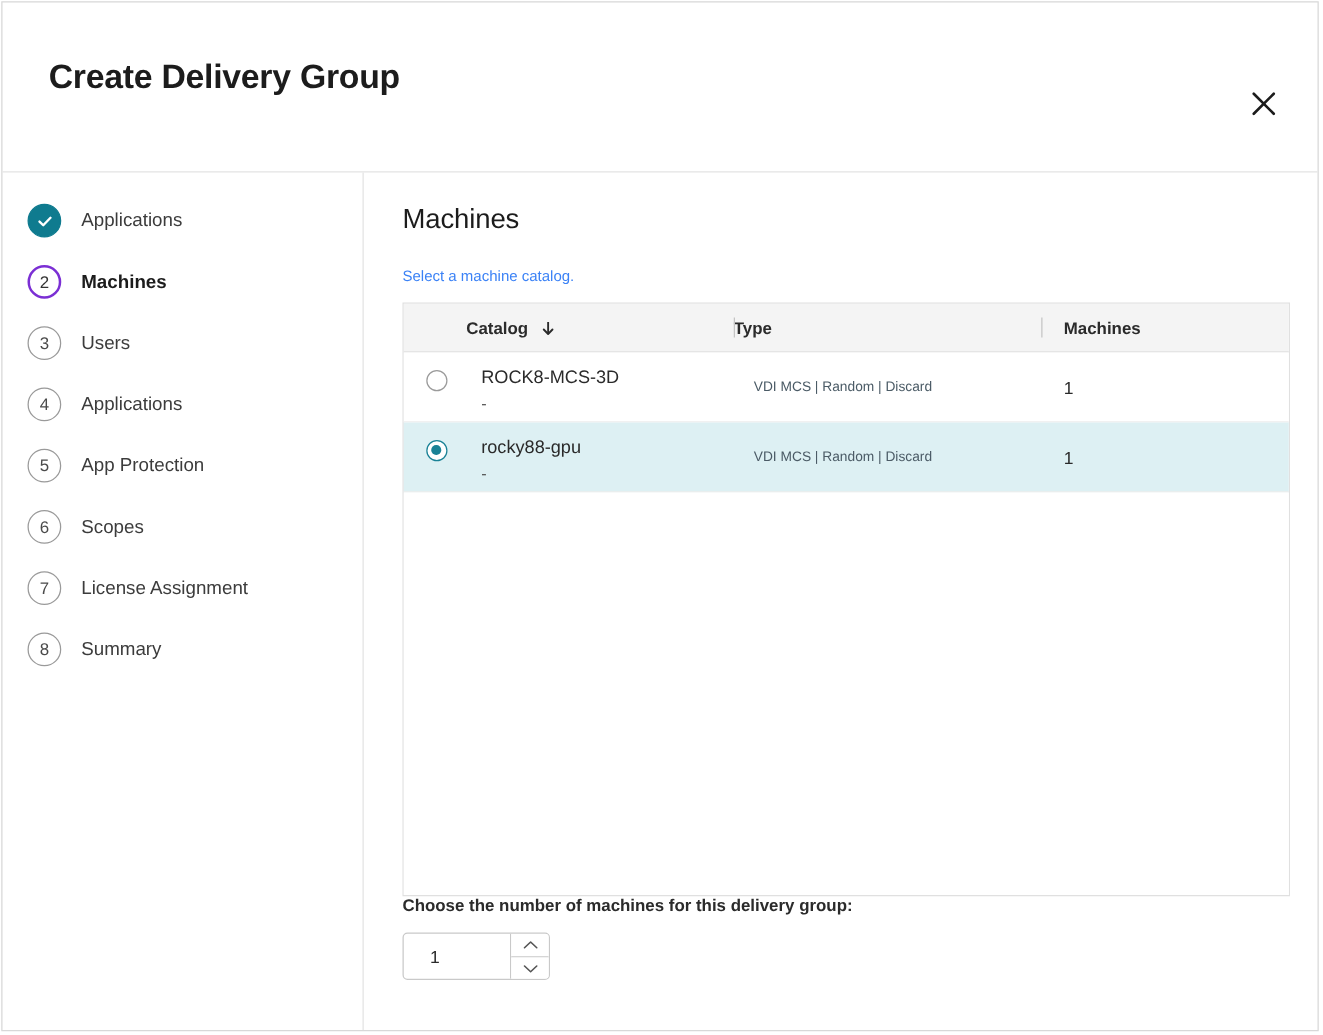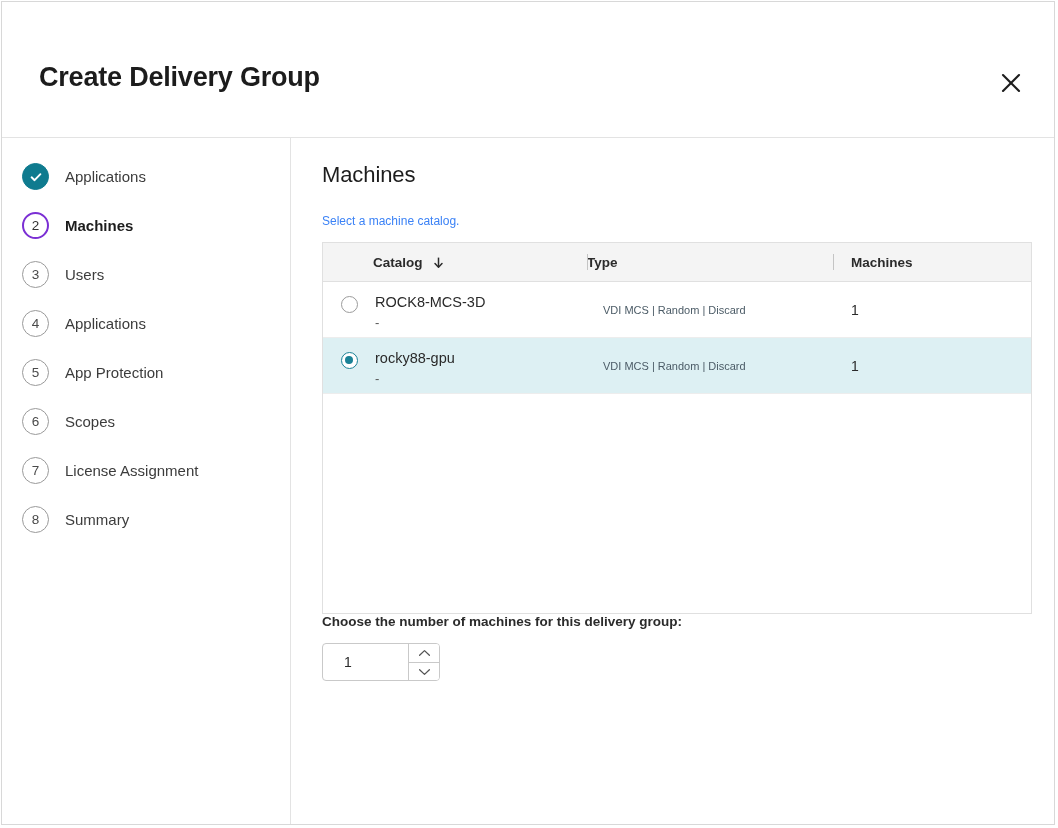--- a/index.html
+++ b/index.html
@@ -32,21 +32,21 @@
   #dialog-header {
     height: 136px;
     min-height: 136px;
     border-bottom: 1px solid #e3e3e3;
     position: relative;
     box-sizing: border-box;
   }
   #dialog-title {
     position: absolute;
     left: 37px;
-    top: 60px;
+    top: 44px;
     font-size: 27px;
     font-weight: bold;
     letter-spacing: -0.2px;
     color: #1c1c1c;
     white-space: nowrap;
   }
   #close-button {
     position: absolute;
     right: 24px;
     top: 62px;
@@ -137,21 +137,21 @@
     font-size: 12px;
     color: #3b82f6;
     margin-bottom: 14px;
   }
 
   
   #catalog-table {
     border: 1px solid #e0e0e0;
     box-sizing: border-box;
     width: 710px;
-    height: 372px;
+    height: 475px;
     display: flex;
     flex-direction: column;
     background: #ffffff;
   }
   #catalog-table-header {
     display: flex;
     align-items: center;
     height: 39px;
     min-height: 39px;
     background: #f4f4f4;
@@ -242,21 +242,21 @@
     content: "";
     position: absolute;
     left: 3px;
     top: 3px;
     width: 7.8px;
     height: 7.8px;
     border-radius: 50%;
     background: #1a8296;
   }
   .catalog-text {
-    margin-left: 17px;
+    margin-left: 27px;
     display: flex;
     flex-direction: column;
     line-height: 1.15;
   }
   .catalog-name {
     font-size: 14.5px;
     color: #2a2a2a;
   }
   .catalog-sub {
     font-size: 13px;

